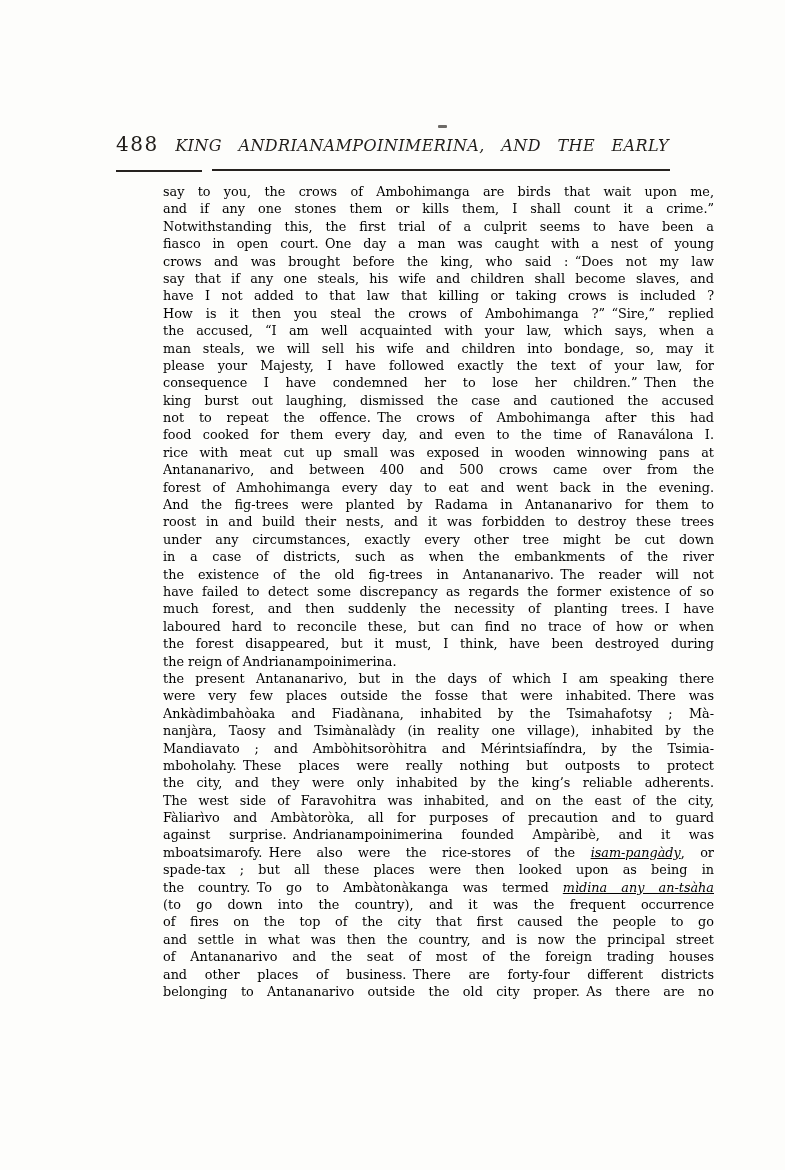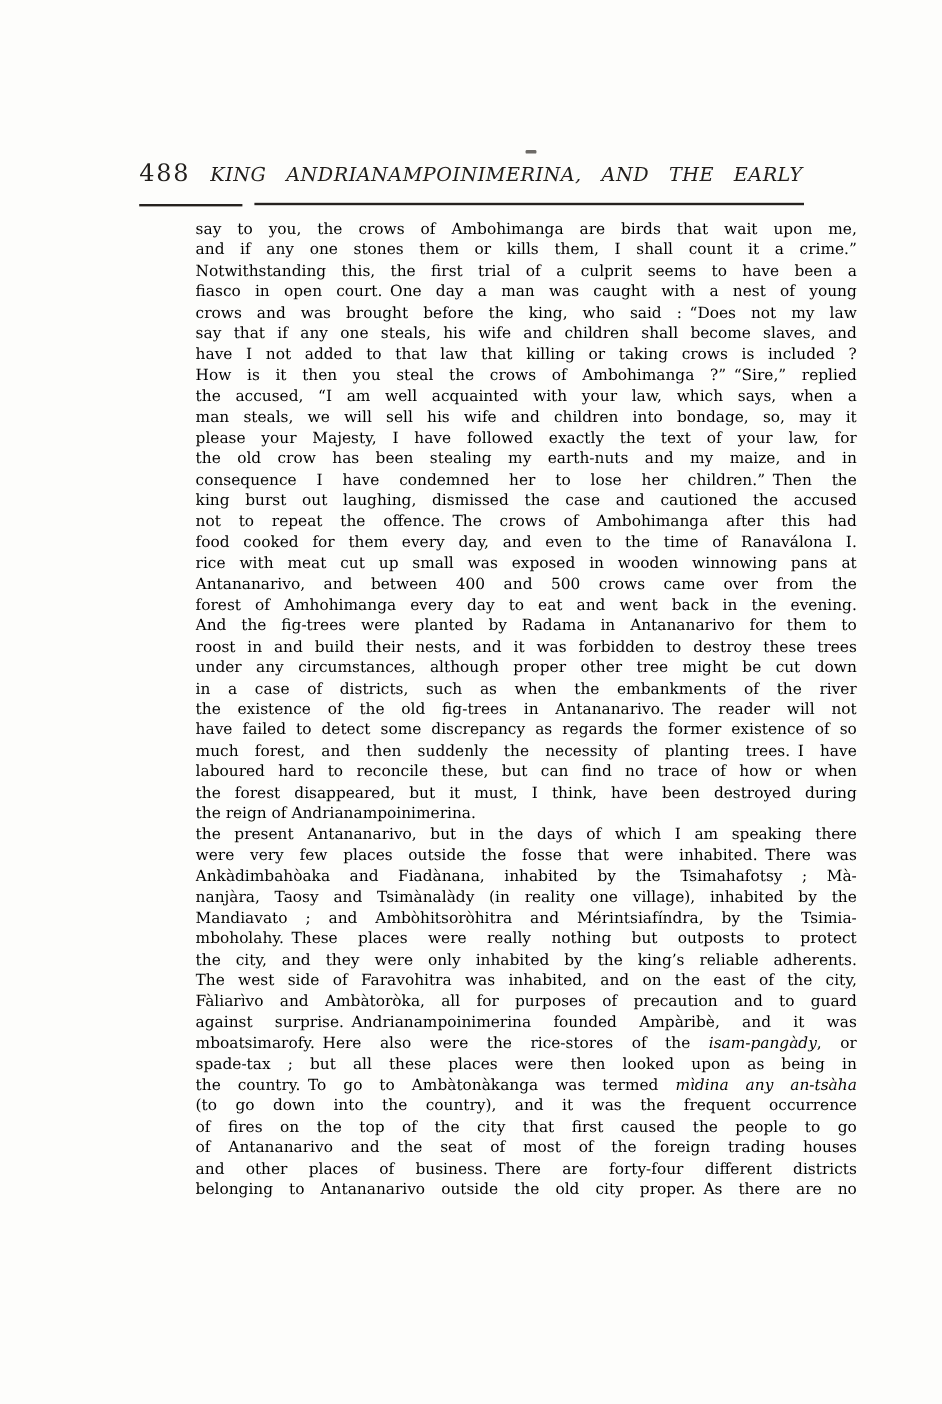--- a/index.html
+++ b/index.html
@@ -58,21 +58,21 @@
   }
   .line {
     height: 17.4px;
     line-height: 17.4px;
     text-align: justify;
     text-align-last: justify;
     overflow: hidden;
   }
   .line.left-last { text-align-last: left; }
   .line.indent { text-indent: 16px; }
-  .it { font-style: italic; }
+  .it { font-style: italic; text-decoration: underline; }
 </style>
 </head>
 <body>
 
 <div class="page">
 
   <div class="stray-mark"></div>
 
   <div class="running-header">
     <span class="num">488</span>
@@ -87,31 +87,30 @@
       <div class="line"><span>and if any one stones them or kills them, I shall count it a crime.”</span></div>
       <div class="line"><span>Notwithstanding this, the first trial of a culprit seems to have been a</span></div>
       <div class="line"><span>fiasco in open court. One day a man was caught with a nest of young</span></div>
       <div class="line"><span>crows and was brought before the king, who said : “Does not my law</span></div>
       <div class="line"><span>say that if any one steals, his wife and children shall become slaves, and</span></div>
       <div class="line"><span>have I not added to that law that killing or taking crows is included ?</span></div>
       <div class="line"><span>How is it then you steal the crows of Ambohimanga ?” “Sire,” replied</span></div>
       <div class="line"><span>the accused, “I am well acquainted with your law, which says, when a</span></div>
       <div class="line"><span>man steals, we will sell his wife and children into bondage, so, may it</span></div>
       <div class="line"><span>please your Majesty, I have followed exactly the text of your law, for</span></div>
-      <div class="line"><span>the old crow has been stealing my earth-nuts and my maize, and in</span></div>
       <div class="line"><span>consequence I have condemned her to lose her children.” Then the</span></div>
       <div class="line"><span>king burst out laughing, dismissed the case and cautioned the accused</span></div>
       <div class="line"><span>not to repeat the offence. The crows of Ambohimanga after this had</span></div>
       <div class="line"><span>food cooked for them every day, and even to the time of Ranaválona I.</span></div>
       <div class="line"><span>rice with meat cut up small was exposed in wooden winnowing pans at</span></div>
       <div class="line"><span>Antananarivo, and between 400 and 500 crows came over from the</span></div>
       <div class="line"><span>forest of Amhohimanga every day to eat and went back in the evening.</span></div>
       <div class="line"><span>And the fig-trees were planted by Radama in Antananarivo for them to</span></div>
       <div class="line"><span>roost in and build their nests, and it was forbidden to destroy these trees</span></div>
-      <div class="line"><span>under any circumstances, although proper other tree might be cut down</span></div>
+      <div class="line"><span>under any circumstances, exactly every other tree might be cut down</span></div>
       <div class="line"><span>in a case of districts, such as when the embankments of the river</span></div>
       <div class="line"><span>the existence of the old fig-trees in Antananarivo. The reader will not</span></div>
       <div class="line"><span>have failed to detect some discrepancy as regards the former existence of so</span></div>
       <div class="line"><span>much forest, and then suddenly the necessity of planting trees. I have</span></div>
       <div class="line"><span>laboured hard to reconcile these, but can find no trace of how or when</span></div>
       <div class="line"><span>the forest disappeared, but it must, I think, have been destroyed during</span></div>
       <div class="line left-last"><span>the reign of Andrianampoinimerina.</span></div>
       <div class="line"><span>the present Antananarivo, but in the days of which I am speaking there</span></div>
       <div class="line"><span>were very few places outside the fosse that were inhabited. There was</span></div>
       <div class="line"><span>Ankàdimbahòaka and Fiadànana, inhabited by the Tsimahafotsy ; Mà-</span></div>
@@ -120,18 +119,19 @@
       <div class="line"><span>mboholahy. These places were really nothing but outposts to protect</span></div>
       <div class="line"><span>the city, and they were only inhabited by the king’s reliable adherents.</span></div>
       <div class="line"><span>The west side of Faravohitra was inhabited, and on the east of the city,</span></div>
       <div class="line"><span>Fàliarìvo and Ambàtoròka, all for purposes of precaution and to guard</span></div>
       <div class="line"><span>against surprise. Andrianampoinimerina founded Ampàribè, and it was</span></div>
       <div class="line"><span>mboatsimarofy. Here also were the rice-stores of the </span><span class="it">isam-pangàdy</span><span>, or</span></div>
       <div class="line"><span>spade-tax ;  but all these places were then looked upon as being in</span></div>
       <div class="line"><span>the country. To go to Ambàtonàkanga was termed </span><span class="it">mìdina any an-tsàha</span></div>
       <div class="line"><span>(to go down into the country), and it was the frequent occurrence</span></div>
       <div class="line"><span>of fires on the top of the city that first caused the people to go</span></div>
+      <div class="line"><span>and settle in what was then the country, and is now the principal street</span></div>
       <div class="line"><span>of Antananarivo and the seat of most of the foreign trading houses</span></div>
       <div class="line"><span>and other places of business. There are forty-four different districts</span></div>
       <div class="line"><span>belonging to Antananarivo outside the old city proper. As there are no</span></div>
     </div>
 
 </div>
 
 </body></html>

